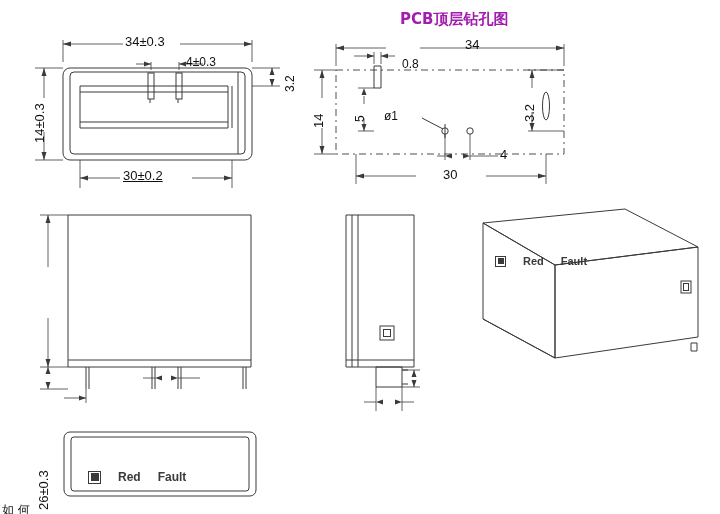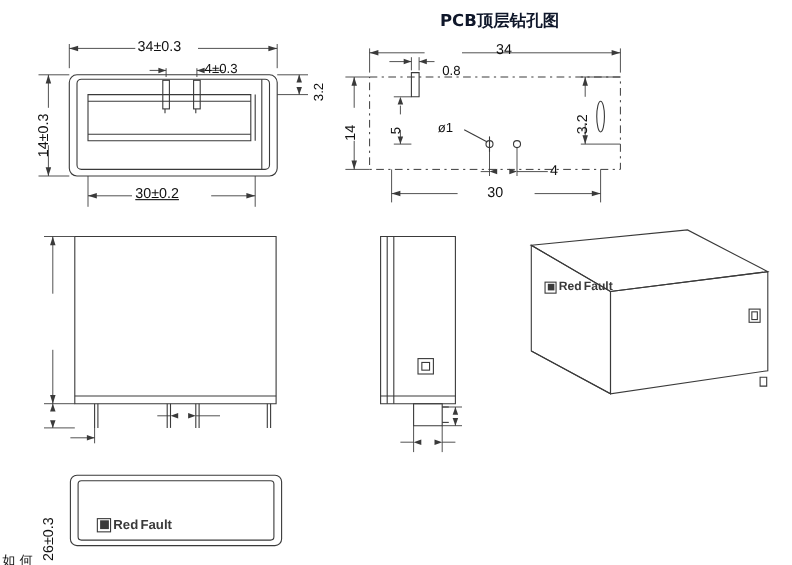--- a/index.html
+++ b/index.html
@@ -30,28 +30,28 @@
   .lbl.small { font-size: 12px; }
   .lbl.vert {
     transform-origin: left top;
     transform: rotate(-90deg);
   }
   .title {
     position: absolute;
     font-family: "DejaVu Sans", sans-serif;
     font-size: 15px;
     font-weight: bold;
-    color: #0f172a;
+    color: #a21caf;
     white-space: nowrap;
   }
   .logo {
     position: absolute;
     display: flex;
     align-items: center;
-    gap: 2px;
+    gap: 17px;
     font-family: "Liberation Sans", sans-serif;
     font-weight: bold;
     color: #3a3a3a;
     white-space: nowrap;
   }
   .logo .sq {
     display: inline-block;
     border: 1.2px solid #3a3a3a;
     box-sizing: border-box;
   }
@@ -215,25 +215,25 @@
         <polygon points="54,131 51.5,124 56.5,124"></polygon>
         <polygon points="222,70 219.5,78 224.5,78"></polygon>
         <polygon points="222,131 219.5,123 224.5,123"></polygon>
         <polygon points="135,156 142,153.5 142,158.5"></polygon>
         <polygon points="160,156 153,153.5 153,158.5"></polygon>
         <polygon points="46,176 54,173.5 54,178.5"></polygon>
         <polygon points="236,176 228,173.5 228,178.5"></polygon>
       </g>
     </svg>
 
-    <div class="lbl" style="left:141px;top:38px;">34</div>
+    <div class="lbl" style="left:155px;top:38px;">34</div>
     <div class="lbl small" style="left:58px;top:58px;padding-left:34px;">0.8</div>
     <div class="lbl vert" style="left:2px;top:128px;">14</div>
     <div class="lbl vert small" style="left:44px;top:122px;">5</div>
-    <div class="lbl small" style="left:88px;top:110px;">ø1</div>
+    <div class="lbl small" style="left:74px;top:110px;">ø1</div>
     <div class="lbl vert" style="left:213px;top:122px;">3.2</div>
     <div class="lbl" style="left:190px;top:148px;">4</div>
     <div class="lbl" style="left:133px;top:168px;">30</div>
   </div>
 
   <div class="abs" style="left:0;top:200px;width:300px;height:220px;">
     <svg width="300" height="220" viewBox="0 0 300 220">
       <g stroke="#3a3a3a" fill="none" stroke-width="1">
 
         <path d="M68,15 h183 v152 h-183 z"></path>

